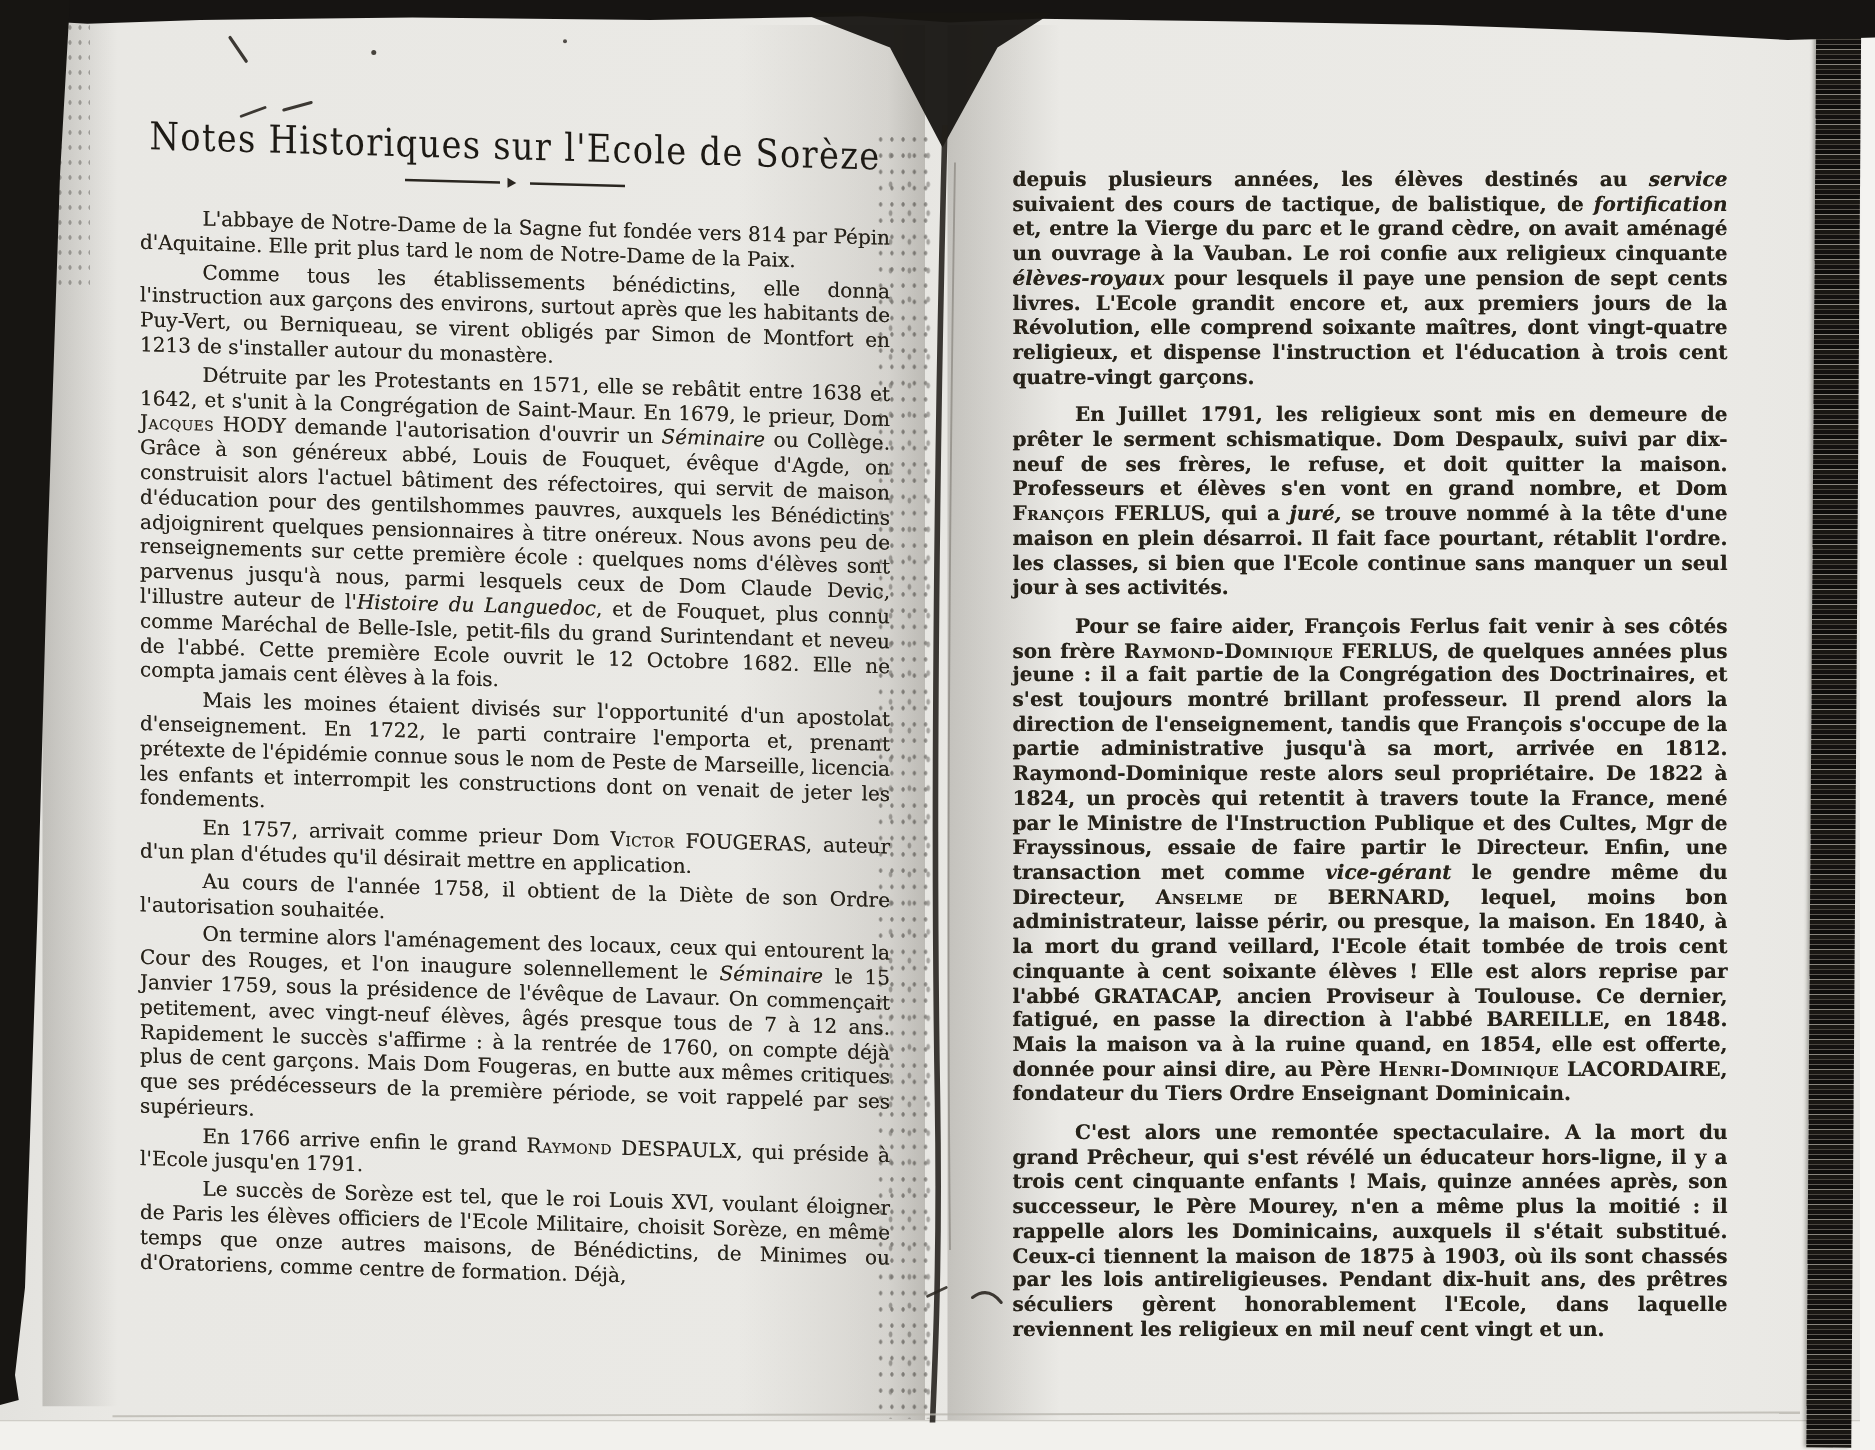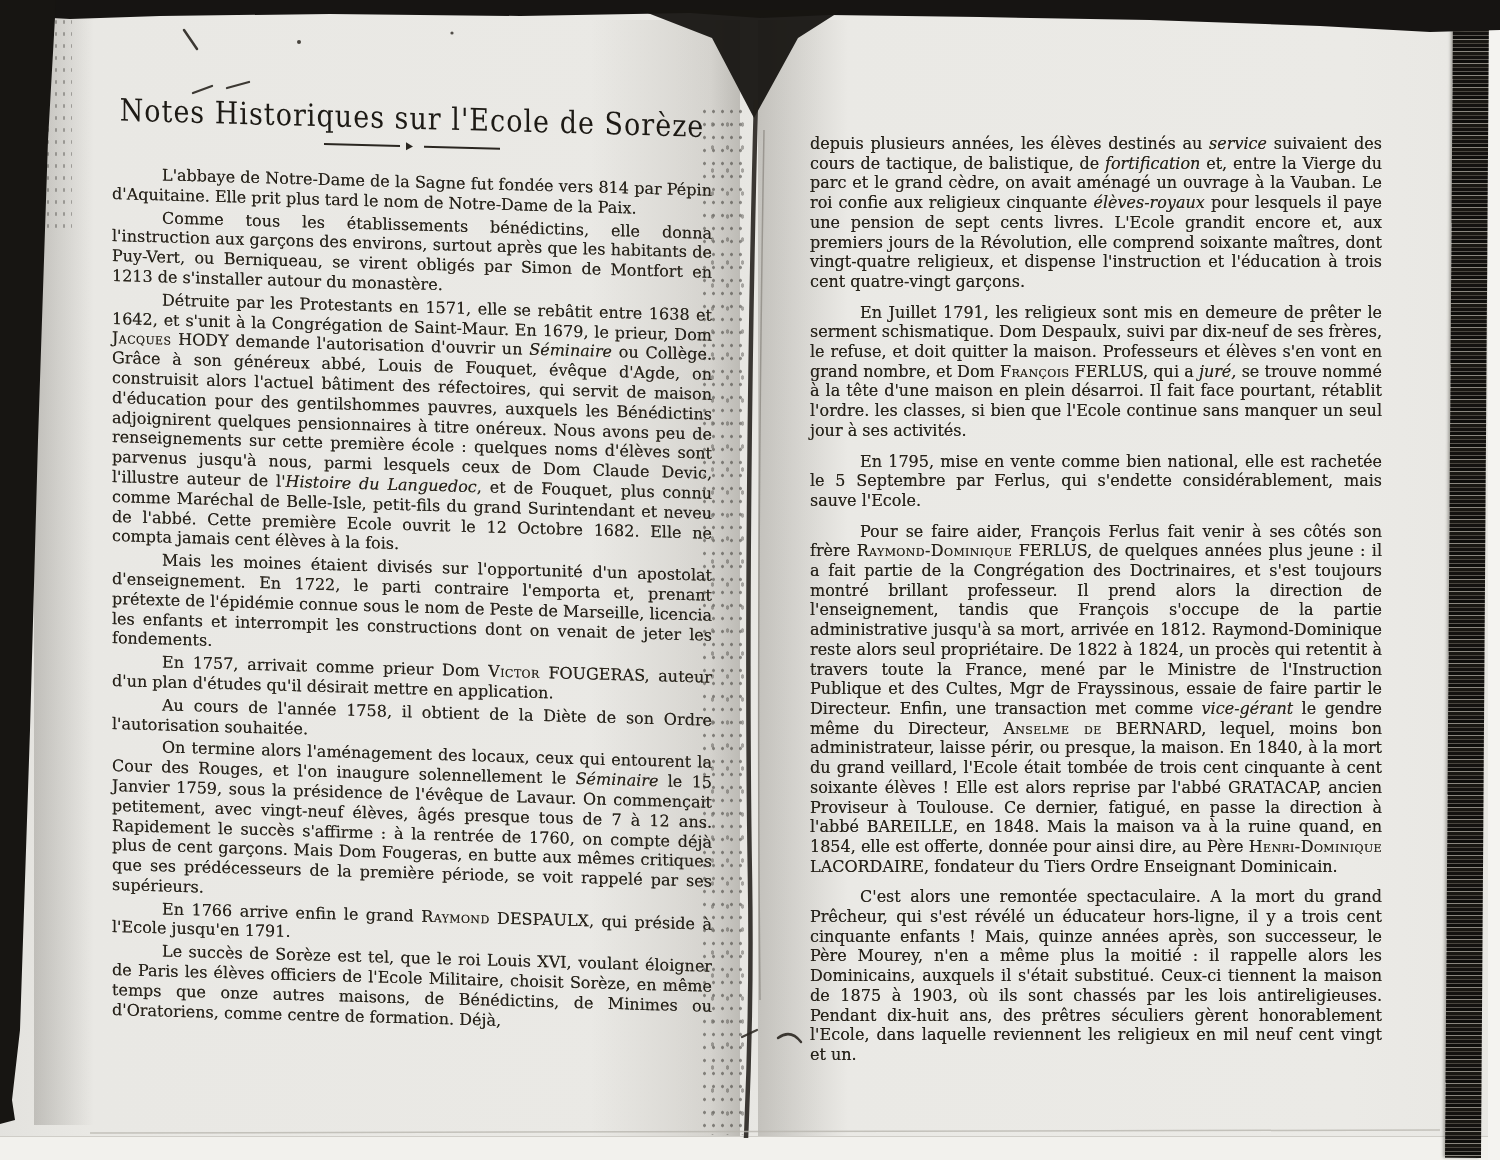--- a/index.html
+++ b/index.html
@@ -75,21 +75,21 @@
   .title-ornament .mid{
     position:absolute;left:82px;top:0;width:0;height:0;
     border-left:7px solid #2a2620;border-top:4px solid transparent;border-bottom:4px solid transparent;
   }
   .body-copy{margin-top:22px;font-size:16px;text-align:justify;
     text-shadow:0 0 .4px rgba(38,33,26,.65);}
   .page-left-text .body-copy{line-height:19.8px;}
   .page-right-text .body-copy{line-height:19.7px;}
   .body-copy p{margin:0;}
   .page-left-text .body-copy p{margin-bottom:3px;}
-  .page-right-text .body-copy p{margin-bottom:11px;}
+  .page-right-text .body-copy p{margin-bottom:11px;font-weight:bold;}
   .body-copy p.indent{text-indent:50px;}
   .run-n{font-style:normal;}
   .run-i{font-style:italic;}
   .run-sc{font-variant:small-caps;letter-spacing:.4px;}
 </style>
 </head>
 <body>
 
 <div class="scan"></div>
 <div class="left-edge-shade"></div>
@@ -118,21 +118,20 @@
       <p class="indent"><span class="run-n">On termine alors l'aménagement des locaux, ceux qui entourent la Cour des Rouges, et l'on inaugure solennellement le </span><span class="run-i">Séminaire</span><span class="run-n"> le 15 Janvier 1759, sous la présidence de l'évêque de Lavaur. On commençait petitement, avec vingt-neuf élèves, âgés presque tous de 7 à 12 ans. Rapidement le succès s'affirme : à la rentrée de 1760, on compte déjà plus de cent garçons. Mais Dom Fougeras, en butte aux mêmes critiques que ses prédécesseurs de la première période, se voit rappelé par ses supérieurs.</span></p>
       <p class="indent"><span class="run-n">En 1766 arrive enfin le grand </span><span class="run-sc">Raymond</span><span class="run-n"> DESPAULX, qui préside à l'Ecole jusqu'en 1791.</span></p>
       <p class="indent"><span class="run-n">Le succès de Sorèze est tel, que le roi Louis XVI, voulant éloigner de Paris les élèves officiers de l'Ecole Militaire, choisit Sorèze, en même temps que onze autres maisons, de Bénédictins, de Minimes ou d'Oratoriens, comme centre de formation. Déjà,</span></p>
     </div>
 </div>
 
 <div class="page-text page-right-text">
   <div class="body-copy">
       <p class=""><span class="run-n">depuis plusieurs années, les élèves destinés au </span><span class="run-i">service</span><span class="run-n"> suivaient des cours de tactique, de balistique, de </span><span class="run-i">fortification</span><span class="run-n"> et, entre la Vierge du parc et le grand cèdre, on avait aménagé un ouvrage à la Vauban. Le roi confie aux religieux cinquante </span><span class="run-i">élèves-royaux</span><span class="run-n"> pour lesquels il paye une pension de sept cents livres. L'Ecole grandit encore et, aux premiers jours de la Révolution, elle comprend soixante maîtres, dont vingt-quatre religieux, et dispense l'instruction et l'éducation à trois cent quatre-vingt garçons.</span></p>
       <p class="indent"><span class="run-n">En Juillet 1791, les religieux sont mis en demeure de prêter le serment schismatique. Dom Despaulx, suivi par dix-neuf de ses frères, le refuse, et doit quitter la maison. Professeurs et élèves s'en vont en grand nombre, et Dom </span><span class="run-sc">François</span><span class="run-n"> FERLUS, qui a </span><span class="run-i">juré,</span><span class="run-n"> se trouve nommé à la tête d'une maison en plein désarroi. Il fait face pourtant, rétablit l'ordre. les classes, si bien que l'Ecole continue sans manquer un seul jour à ses activités.</span></p>
-      <p class="indent"><span class="run-n">En 1795, mise en vente comme bien national, elle est rachetée le 5 Septembre par Ferlus, qui s'endette considérablement, mais sauve l'Ecole.</span></p>
       <p class="indent"><span class="run-n">Pour se faire aider, François Ferlus fait venir à ses côtés son frère </span><span class="run-sc">Raymond-Dominique</span><span class="run-n"> FERLUS, de quelques années plus jeune : il a fait partie de la Congrégation des Doctrinaires, et s'est toujours montré brillant professeur. Il prend alors la direction de l'enseignement, tandis que François s'occupe de la partie administrative jusqu'à sa mort, arrivée en 1812. Raymond-Dominique reste alors seul propriétaire. De 1822 à 1824, un procès qui retentit à travers toute la France, mené par le Ministre de l'Instruction Publique et des Cultes, Mgr de Frayssinous, essaie de faire partir le Directeur. Enfin, une transaction met comme </span><span class="run-i">vice-gérant</span><span class="run-n"> le gendre même du Directeur, </span><span class="run-sc">Anselme de</span><span class="run-n"> BERNARD, lequel, moins bon administrateur, laisse périr, ou presque, la maison. En 1840, à la mort du grand veillard, l'Ecole était tombée de trois cent cinquante à cent soixante élèves ! Elle est alors reprise par l'abbé GRATACAP, ancien Proviseur à Toulouse. Ce dernier, fatigué, en passe la direction à l'abbé BAREILLE, en 1848. Mais la maison va à la ruine quand, en 1854, elle est offerte, donnée pour ainsi dire, au Père </span><span class="run-sc">Henri-Dominique</span><span class="run-n"> LACORDAIRE, fondateur du Tiers Ordre Enseignant Dominicain.</span></p>
       <p class="indent"><span class="run-n">C'est alors une remontée spectaculaire. A la mort du grand Prêcheur, qui s'est révélé un éducateur hors-ligne, il y a trois cent cinquante enfants ! Mais, quinze années après, son successeur, le Père Mourey, n'en a même plus la moitié : il rappelle alors les Dominicains, auxquels il s'était substitué. Ceux-ci tiennent la maison de 1875 à 1903, où ils sont chassés par les lois antireligieuses. Pendant dix-huit ans, des prêtres séculiers gèrent honorablement l'Ecole, dans laquelle reviennent les religieux en mil neuf cent vingt et un.</span></p>
     </div>
 </div>
 
 <svg class="artifact-svg" width="1500" height="1160" viewBox="0 0 1500 1160">
 
   <polygon fill="#161412" points="0,0 1500,0 1500,30 1430,32 1320,26 1150,20 980,17 830,15 760,18 690,13 520,16 330,14 160,16 70,19 0,15"></polygon>
 
   <polygon fill="#171512" opacity=".95" points="640,10 842,10 798,38 754,118 712,38"></polygon>

